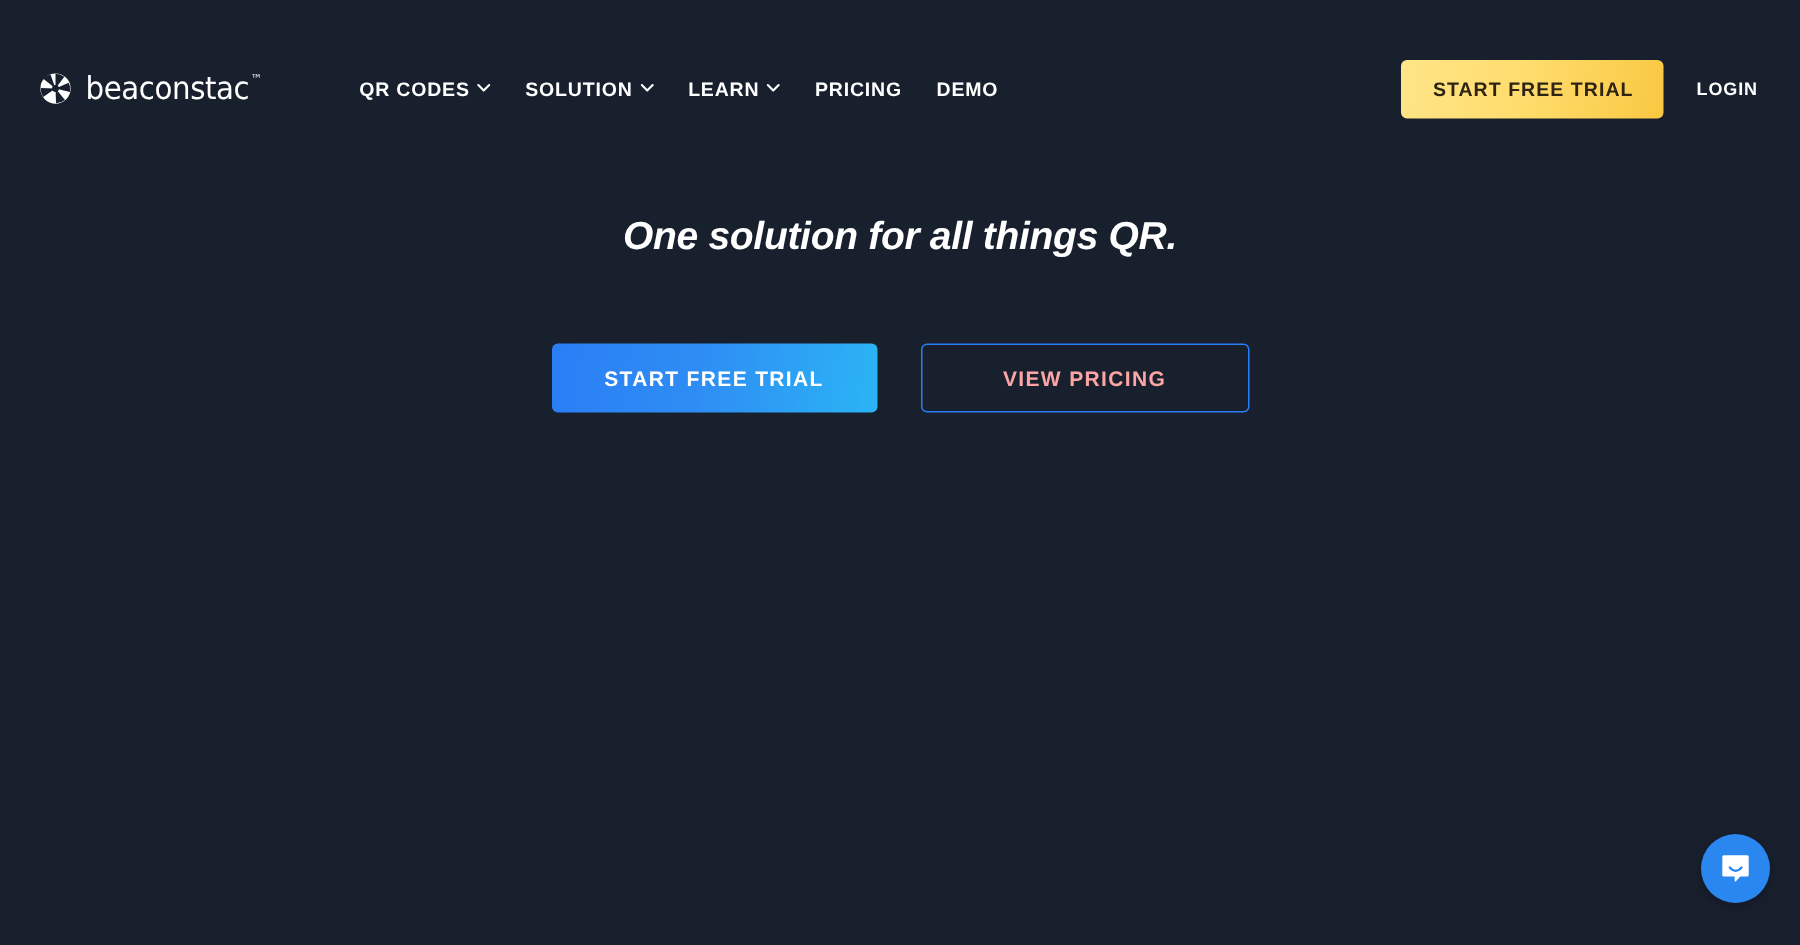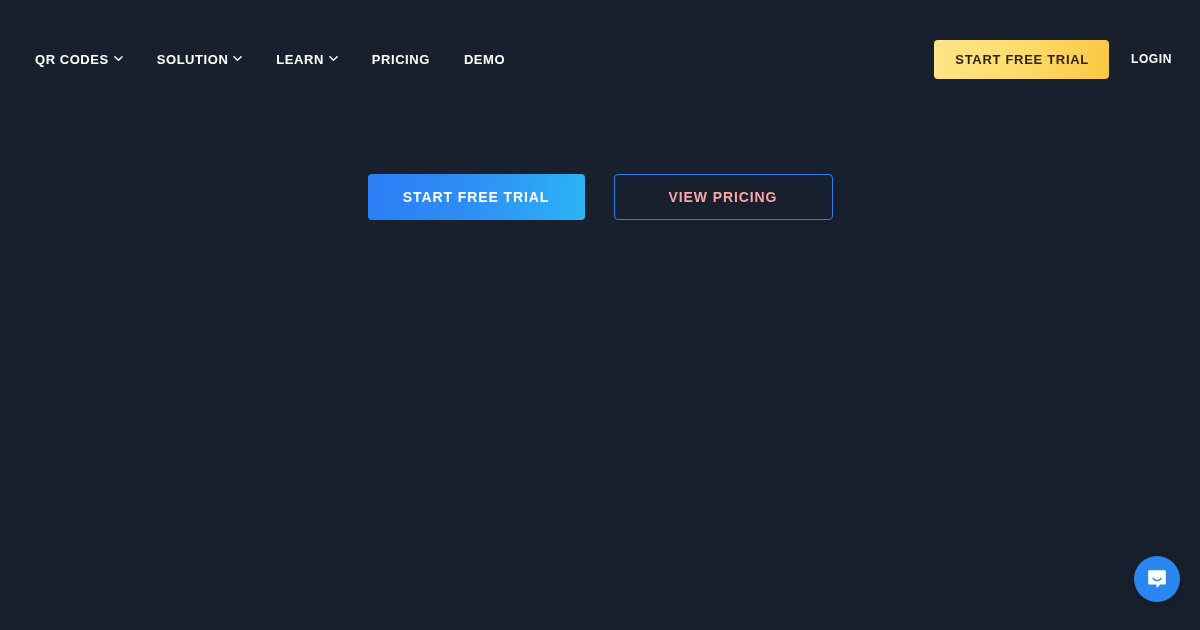--- a/index.html
+++ b/index.html
@@ -62,21 +62,21 @@
     vertical-align: super;
     position: relative;
     top: -3px;
     left: 1px;
     letter-spacing: 0;
   }
 
   
   .nav {
     display: flex;
-    gap: 16px;
+    gap: 5px;
     flex: 1 1 auto;
   }
 
   .nav-item {
     display: inline-flex;
     align-items: center;
     gap: 5px;
     color: #ffffff;
     font-size: 13px;
     font-weight: 700;
@@ -224,20 +224,36 @@
     justify-content: center;
     box-shadow: 0 2px 8px rgba(0,0,0,0.25);
   }
   .chat-widget svg { display: block; }
 </style>
 </head>
 <body>
 
 <header class="header">
 
+  <a class="brand" href="#">
+    <span class="brand-icon">
+      <svg viewBox="0 0 24 24" width="22" height="22" aria-hidden="true">
+        <circle cx="12" cy="12" r="11" fill="#ffffff"></circle>
+        <g fill="#18202e">
+          <path d="M12 12 L12 1.2 A10.8 10.8 0 0 1 18.4 3.4 Z"></path>
+          <path d="M12 12 L21.6 7.8 A10.8 10.8 0 0 1 22.6 14.6 Z"></path>
+          <path d="M12 12 L18.9 20.4 A10.8 10.8 0 0 1 12.4 22.7 Z"></path>
+          <path d="M12 12 L3.0 18.2 A10.8 10.8 0 0 1 1.3 11.6 Z"></path>
+          <path d="M12 12 L3.1 4.9 A10.8 10.8 0 0 1 8.3 1.7 Z"></path>
+        </g>
+        <circle cx="12" cy="12" r="2.5" fill="#18202e"></circle>
+      </svg>
+    </span>
+    <span class="brand-text"><span>beaconstac</span><span class="brand-tm">™</span></span>
+  </a>
 
   <nav class="nav">
 
     <a class="nav-item" href="#">
       <span>QR CODES</span>
       <span class="chev">
         <svg viewBox="0 0 10 10" width="9" height="9">
             <path d="M1 3 L5 7 L9 3" fill="none" stroke="#ffffff" stroke-width="1.6" stroke-linecap="round" stroke-linejoin="round"></path>
           </svg>
       </span>
@@ -275,20 +291,21 @@
   <div class="header-actions">
     <button class="btn-trial-top">START FREE TRIAL</button>
     <a class="login-link" href="#">LOGIN</a>
   </div>
 
 </header>
 
 <main class="hero">
 
 
+  <p class="hero-sub">One solution for all things QR.</p>
 
   <div class="hero-ctas">
     <button class="btn-primary">START FREE TRIAL</button>
     <button class="btn-secondary">VIEW PRICING</button>
   </div>
 
 </main>
 
 <button class="chat-widget">
   <span>

